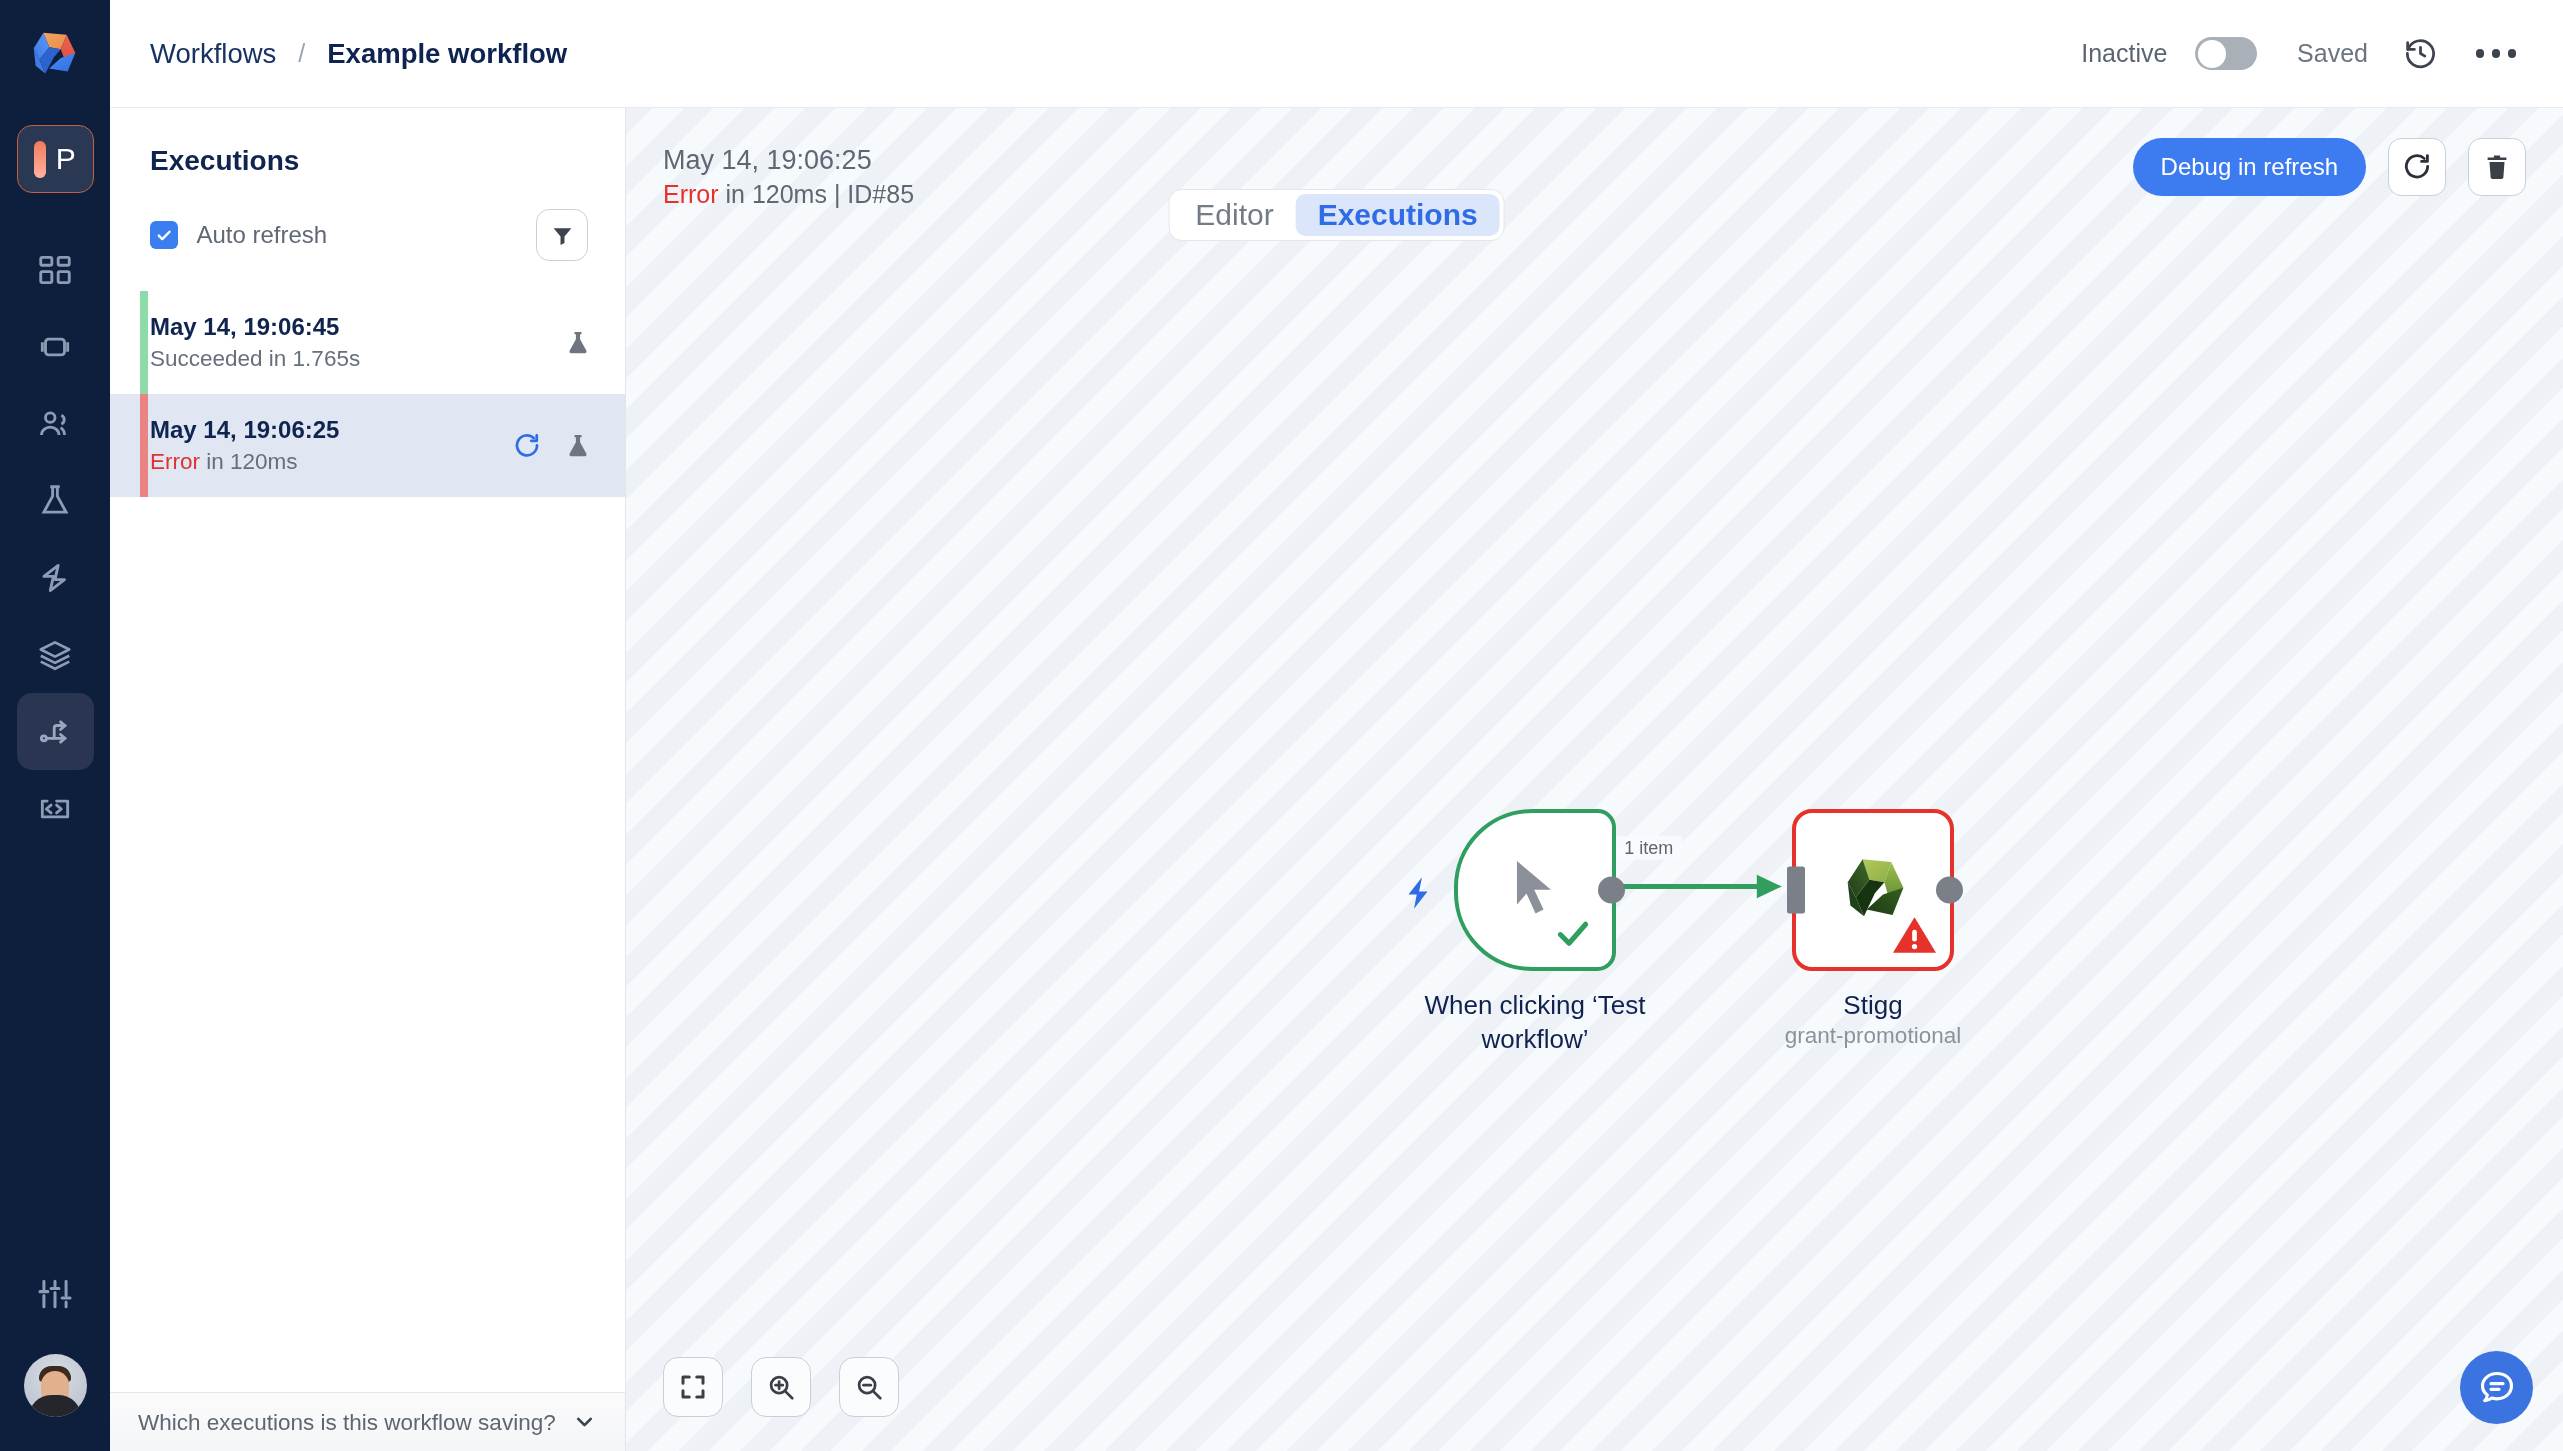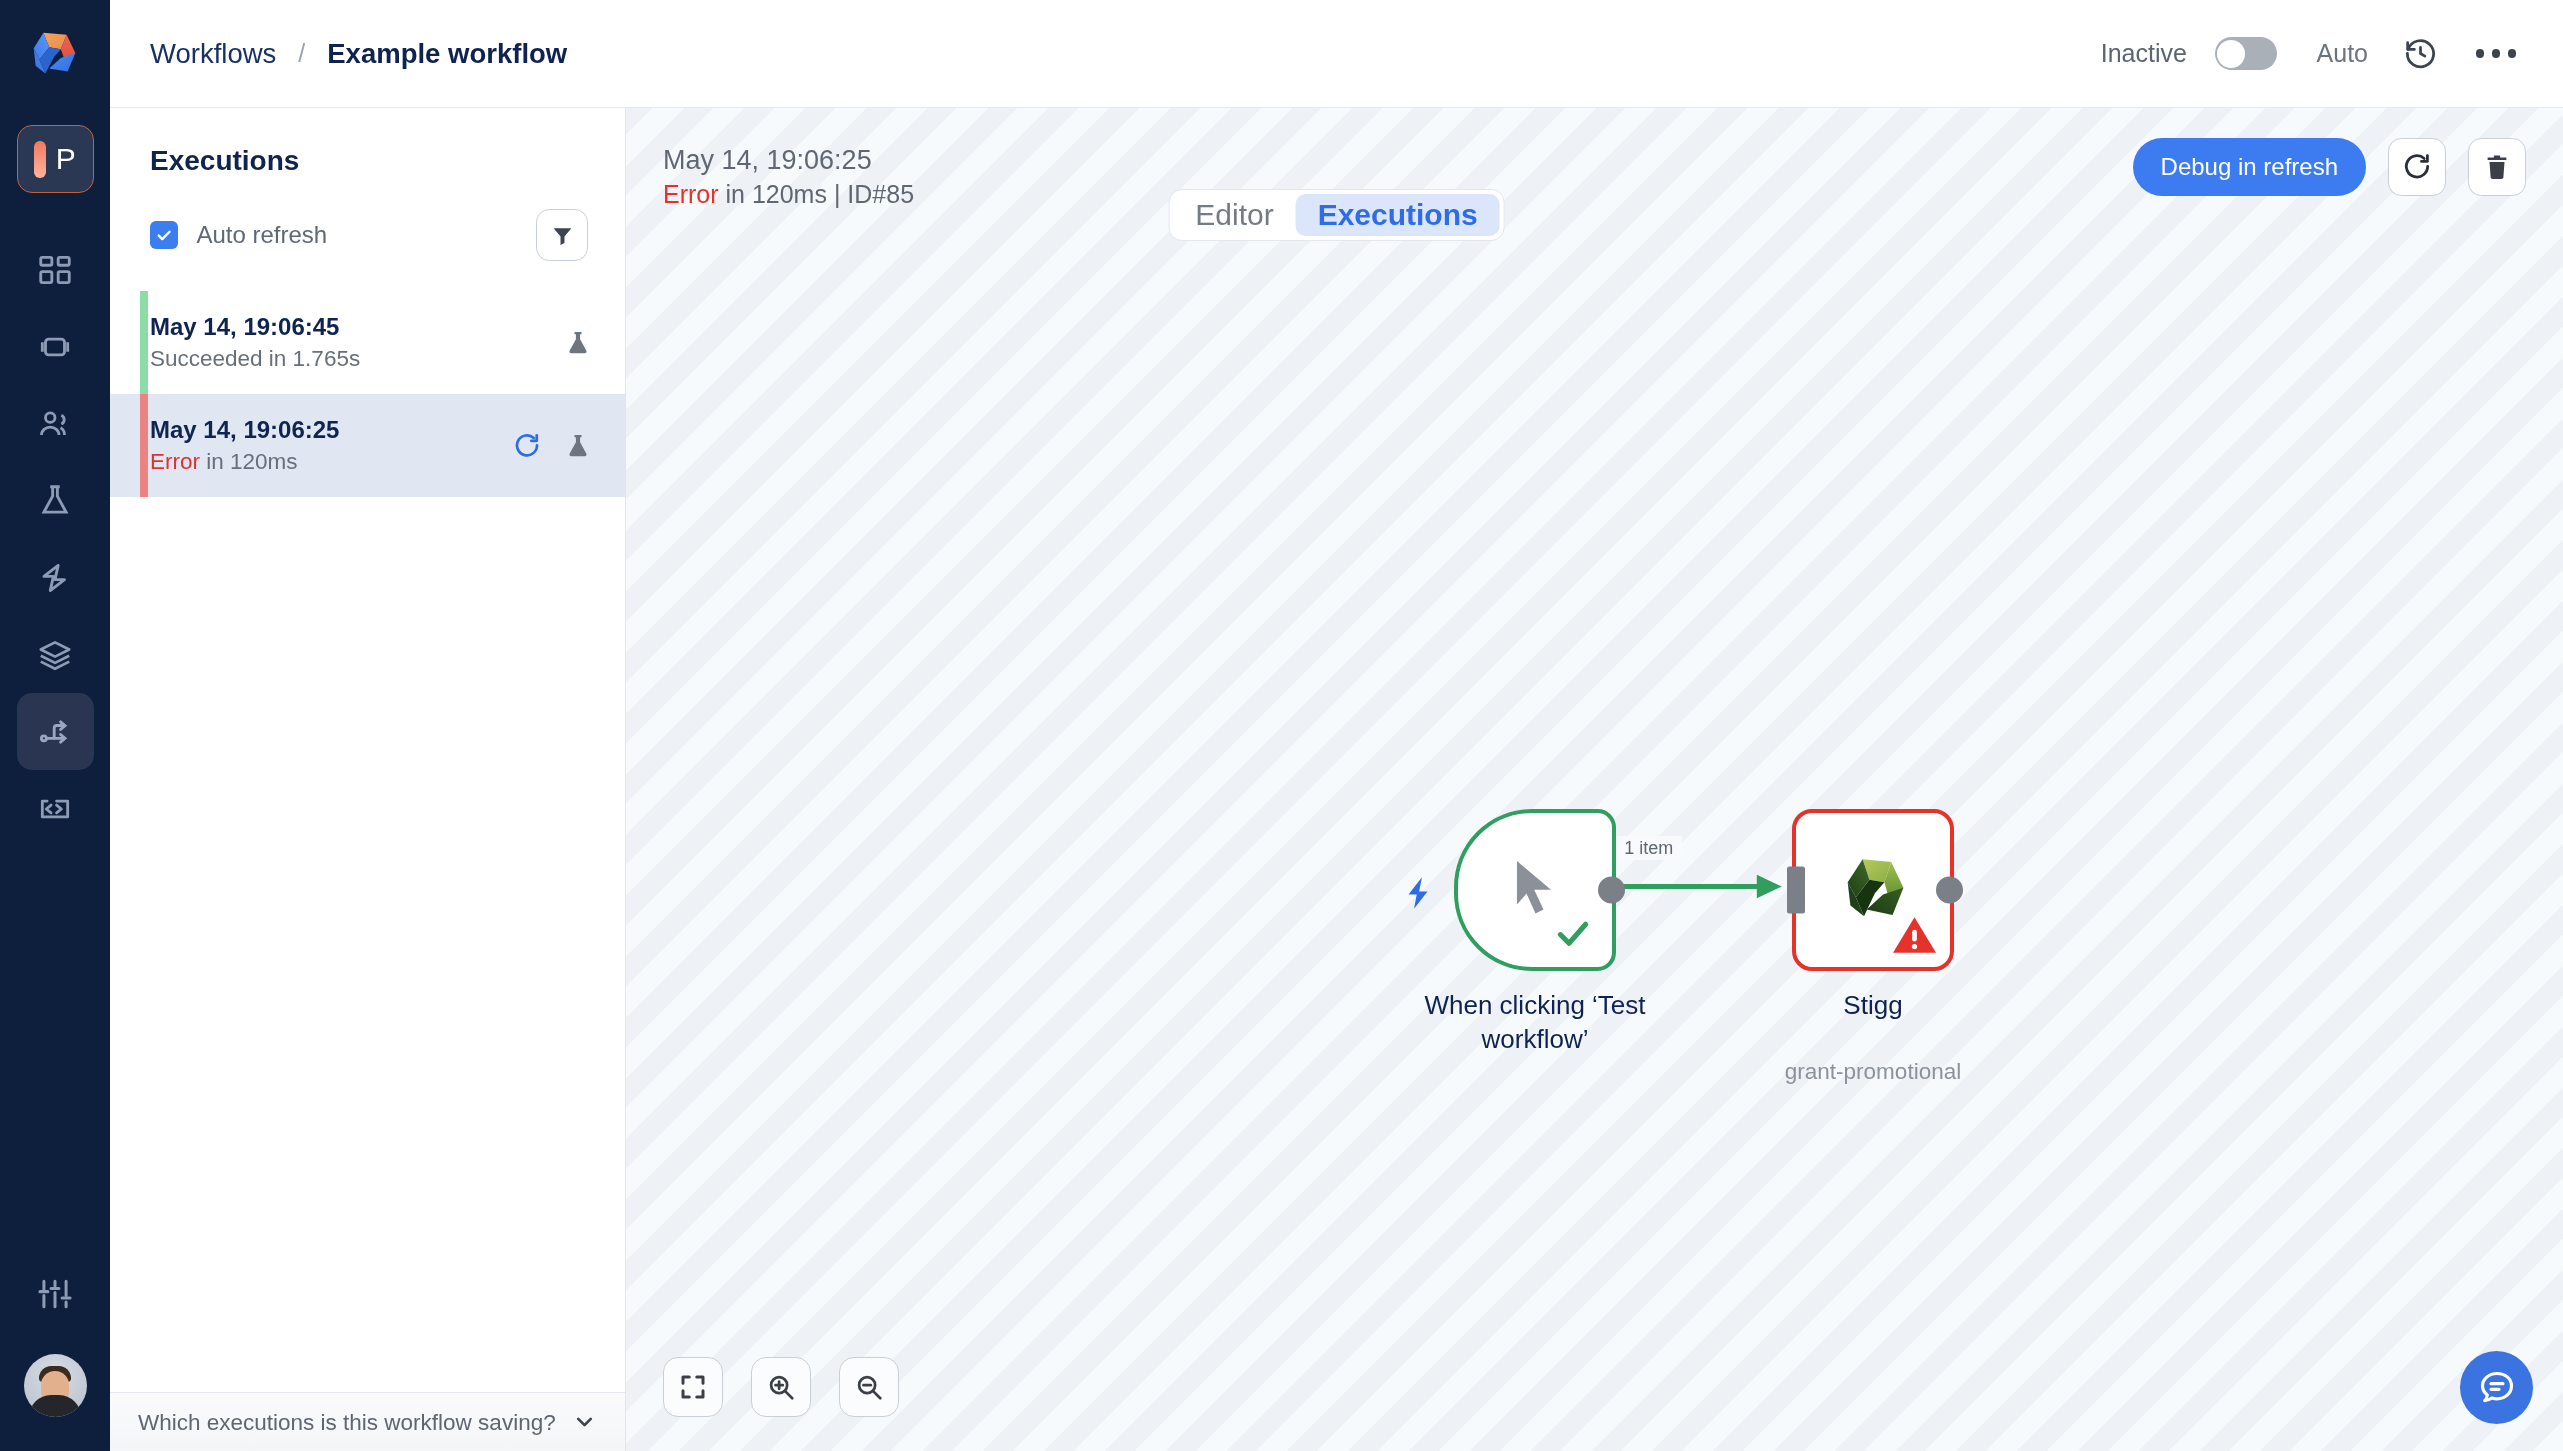--- a/index.html
+++ b/index.html
@@ -228,21 +228,21 @@
     background: #7a7f88; left: -9.2px; top: 50%; transform: translateY(-50%);
   }
   .node-label {
     position: absolute; left: 50%; transform: translateX(-50%);
     top: 179px; width: 275px; text-align: center;
     font-size: 26px; color: #0f2350; line-height: 1.32;
   }
   .node-sublabel {
     position: absolute; left: 50%; transform: translateX(-50%);
     top: 214px; width: 334px; text-align: center;
-    font-size: 22.5px; color: #8b929c; margin-top: 36px;
+    font-size: 22.5px; color: #8b929c;
   }
   .conn-label {
     position: absolute; font-size: 18px; color: #5e6671;
     background: rgba(248,250,253,0.92); padding: 1.7px 8.3px;
   }
 
   .zoom-controls { position: absolute; left: 37px; bottom: 35px; display: flex; gap: 28px; }
   .zoom-btn {
     width: 60px; height: 60px; border-radius: 15px;
     background: #fbfcfd; border: 1.3px solid #c9cfd8;
@@ -399,21 +399,21 @@
         <span class="crumb-root">Workflows</span>
         <span class="crumb-sep">/</span>
         <span class="crumb-current">Example workflow</span>
       </div>
 
       <div class="header-right">
         <span class="inactive-label">Inactive</span>
         <div class="toggle">
           <span class="knob"></span>
         </div>
-        <span class="saved-label">Auto</span>
+        <span class="saved-label">Saved</span>
         <div class="hdr-icon-btn">
           <svg width="35" height="35" viewBox="0 0 24 24" fill="none" stroke="#3d4450" stroke-width="1.9" stroke-linecap="round" stroke-linejoin="round">
             <path d="M3.5 9.2A9 9 0 1 1 3 12"></path>
             <path d="M3.2 4.6v4.6h4.6"></path>
             <path d="M12 7.8V12l3 1.8"></path>
           </svg>
         </div>
         <div class="hdr-icon-btn">
           <span class="dots">
               <i></i>

